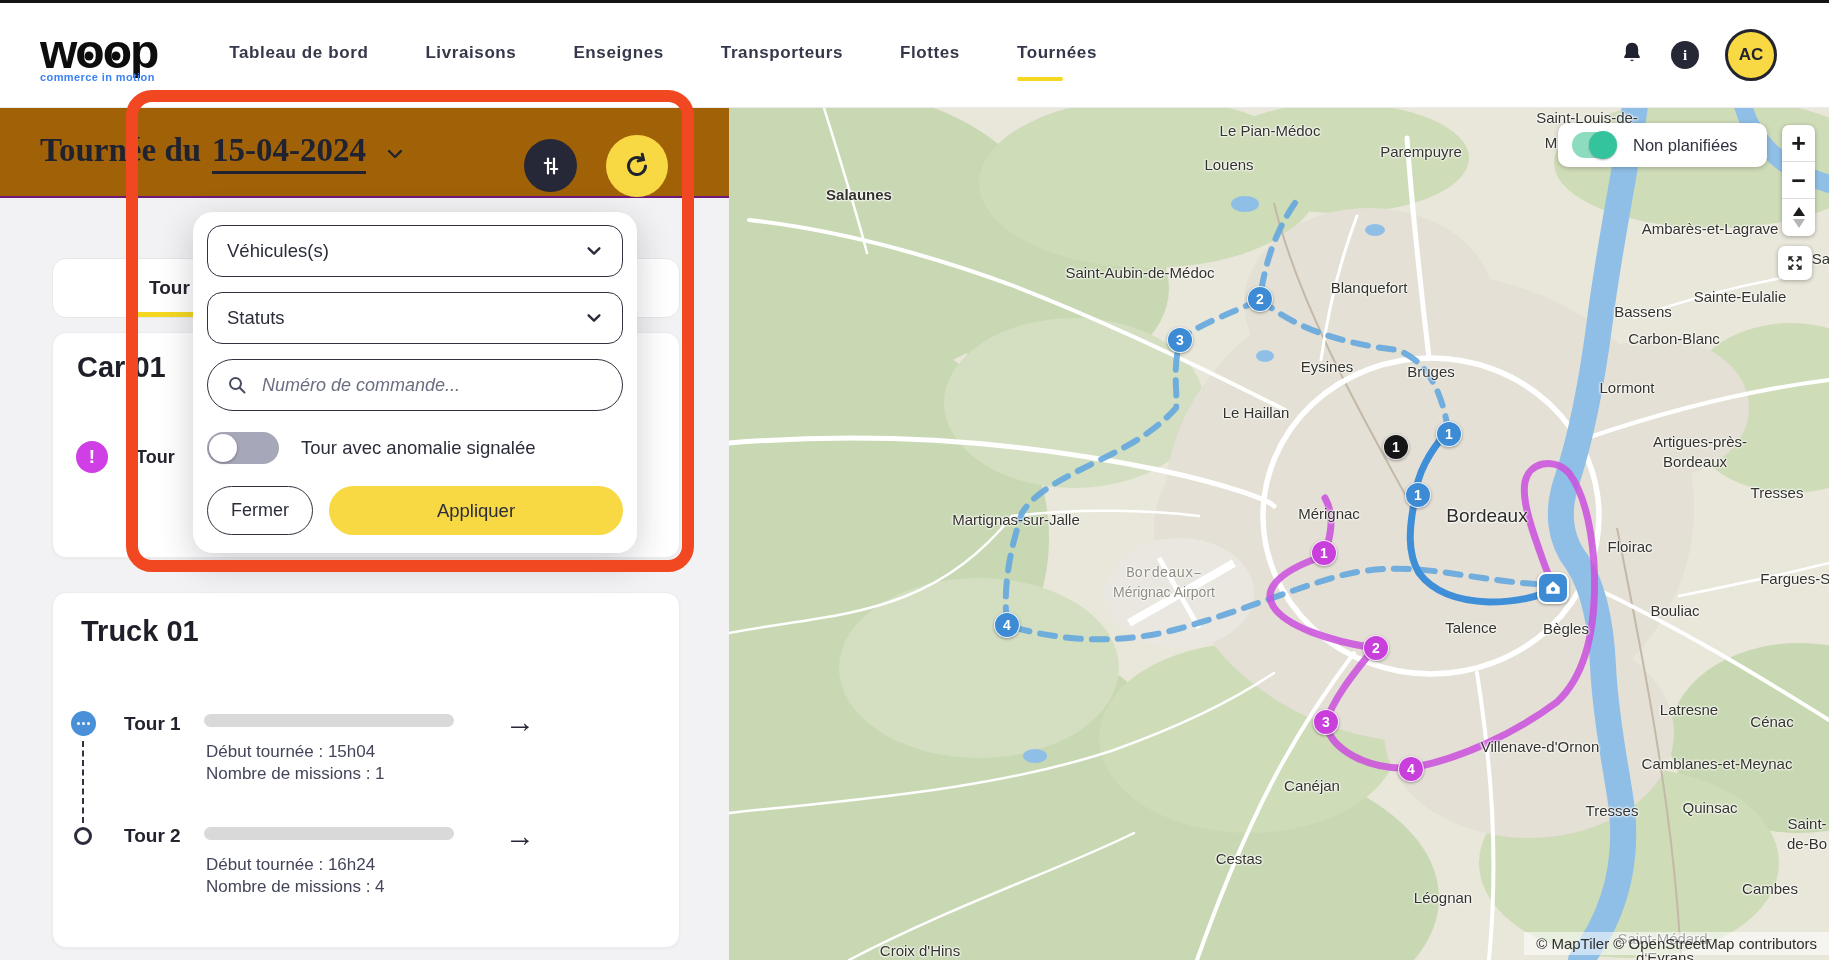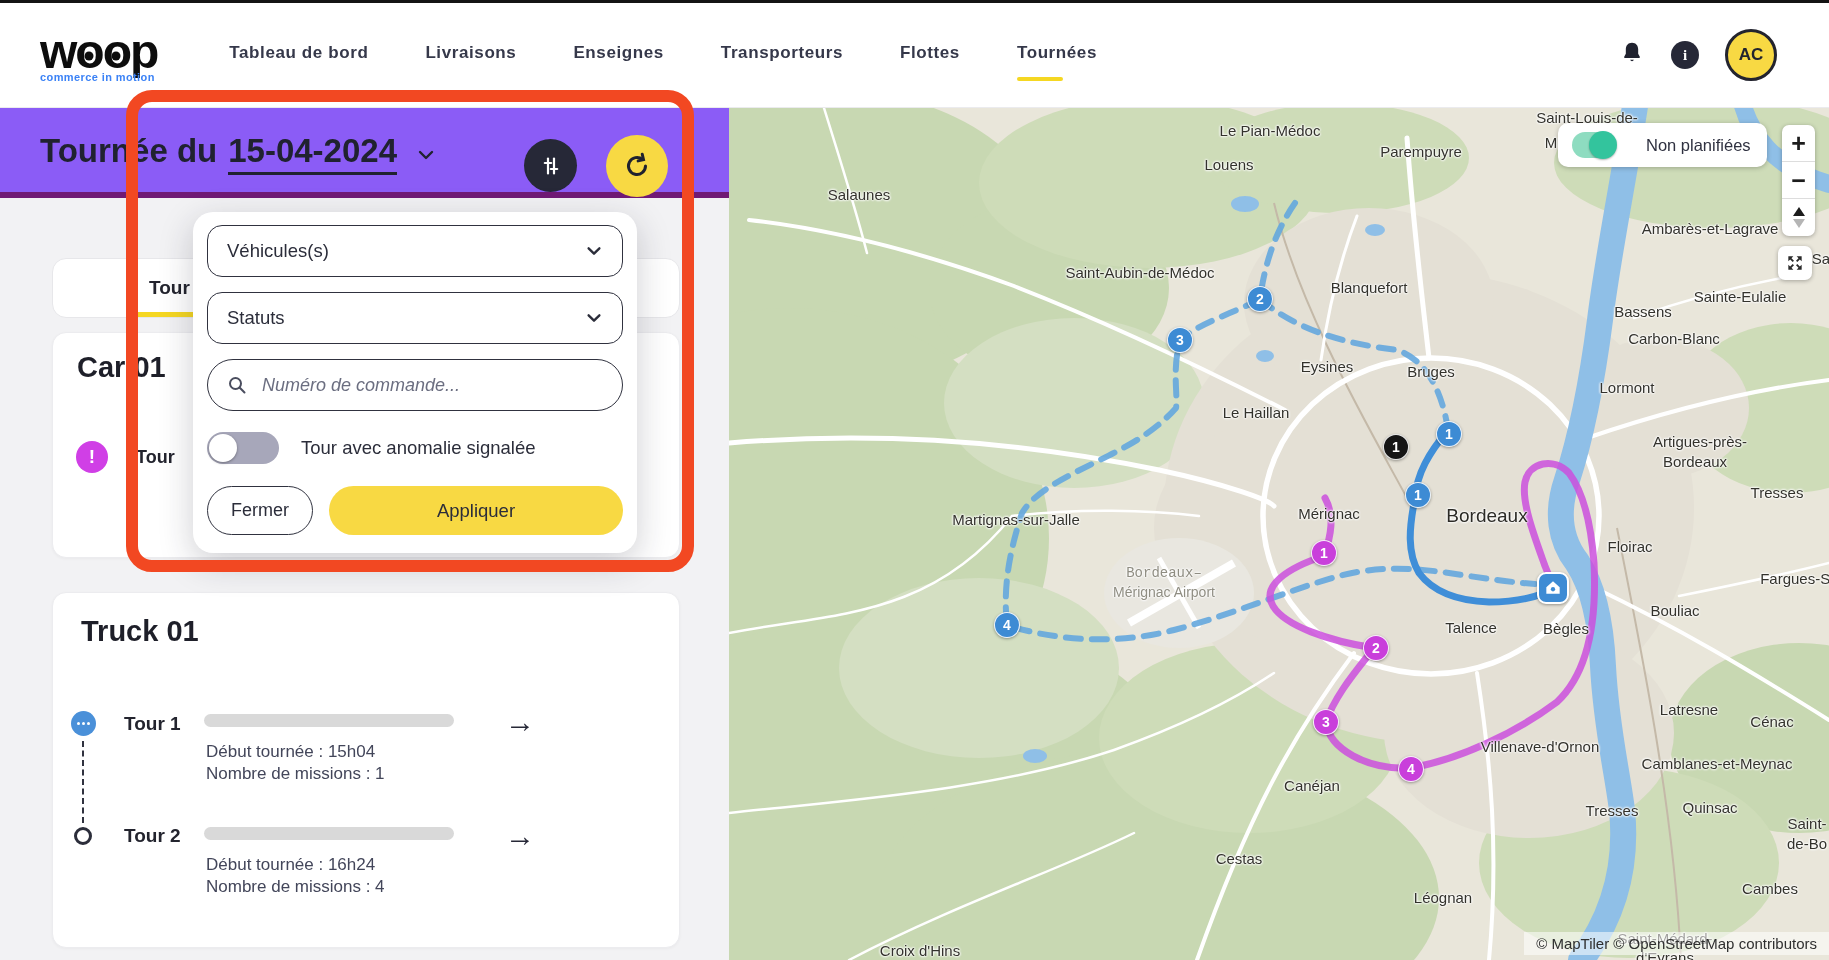--- a/index.html
+++ b/index.html
@@ -24,21 +24,21 @@
                           background:#f5d722;border-radius:2px;}
   .nav-right{margin-left:auto;margin-right:52px;display:flex;align-items:center;gap:26px;}
   .info-icon{width:28px;height:28px;border-radius:50%;background:#262837;color:#fff;
              display:flex;align-items:center;justify-content:center;
              font-size:15px;font-weight:800;font-family:"Liberation Serif",serif;}
   .avatar{width:52px;height:52px;border-radius:50%;background:#f8d943;border:3px solid #23242e;
           display:flex;align-items:center;justify-content:center;font-size:17px;font-weight:700;}
 
   
   .panel{position:absolute;top:108px;left:0;width:729px;height:852px;background:#f2f2f4;z-index:5;}
-  .panel-head{position:relative;height:90px;background:#8b5cf6;border-bottom:6px solid #701a75;}
+  .panel-head{position:relative;height:90px;background:#a16207;border-bottom:2px solid #701a75;font-family:Liberation Serif, serif;}
   .page-title{position:absolute;left:40px;top:24px;margin:0;font-size:33px;font-weight:700;
               color:#202230;display:flex;align-items:baseline;gap:11px;}
   .date-select{border-bottom:3px solid #202230;padding-bottom:2px;cursor:pointer;}
   .title-chevron{margin-left:8px;align-self:center;}
   .filter-btn{position:absolute;left:524px;top:31px;width:53px;height:53px;border-radius:50%;
               background:#262837;border:none;display:flex;align-items:center;justify-content:center;cursor:pointer;}
   .refresh-btn{position:absolute;left:606px;top:27px;width:62px;height:62px;border-radius:50%;
                background:#f8d943;border:none;display:flex;align-items:center;justify-content:center;cursor:pointer;}
 
   .tabs-box{position:absolute;left:52px;top:150px;width:628px;height:60px;background:#fff;
@@ -110,21 +110,21 @@
   .maplabel.muted{font-size:14px;color:#8f8d82;}
   .map-markers{position:absolute;inset:0;z-index:3;}
   .marker{position:absolute;width:26px;height:26px;border-radius:50%;transform:translate(-50%,-50%);
           color:#fff;font-size:14px;font-weight:700;display:flex;align-items:center;justify-content:center;
           border:1.5px solid rgba(255,255,255,.9);box-shadow:0 1px 3px rgba(0,0,0,.35);cursor:pointer;}
   .depot{position:absolute;width:32px;height:32px;border-radius:9px;background:#3d8bd4;border:2px solid #fff;
          transform:translate(-50%,-50%);display:flex;align-items:center;justify-content:center;
          box-shadow:0 1px 3px rgba(0,0,0,.35);cursor:pointer;}
 
   .unplanned{position:absolute;left:829px;top:15px;width:209px;height:44px;background:#fff;border-radius:10px;
-             box-shadow:0 1px 5px rgba(0,0,0,.25);display:flex;align-items:center;gap:30px;
+             box-shadow:0 1px 5px rgba(0,0,0,.25);display:flex;align-items:center;gap:17px;
              padding:0 14px;z-index:5;}
   .mini-toggle{position:relative;width:44px;height:26px;border-radius:13px;background:#8edcc0;cursor:pointer;flex:none;}
   .mini-toggle .knob{position:absolute;right:-1px;top:-1px;width:28px;height:28px;border-radius:50%;
                      background:#33c49d;box-shadow:0 1px 2px rgba(0,0,0,.3);}
   .unplanned-label{font-size:16.5px;color:#2f3140;}
 
   .zoomctl{position:absolute;left:1053px;top:17px;width:33px;background:#fff;border-radius:7px;
            box-shadow:0 1px 4px rgba(0,0,0,.3);z-index:5;overflow:hidden;}
   .zoomctl .cell{width:33px;height:37px;display:flex;align-items:center;justify-content:center;
                  border-bottom:1px solid #ddd;cursor:pointer;font-size:25px;font-weight:700;color:#1c1c1c;}
@@ -350,21 +350,21 @@
       <g fill="none" stroke-linecap="round" stroke-linejoin="round">
         <path d="M 566,95 C 545,125 535,160 531,191 C 505,205 470,215 451,232 C 443,262 449,287 447,300 C 425,325 395,340 371,352 C 330,372 305,385 293,405 C 280,445 274,480 278,517 C 330,534 392,536 445,522 C 505,506 560,482 610,468 C 660,455 700,462 740,468 C 772,473 792,475 806,476" stroke="#64a7de" stroke-width="6" stroke-dasharray="15 11" opacity="0.9"></path>
         <path d="M 531,191 C 565,220 610,235 668,242 C 700,253 714,288 719,322" stroke="#64a7de" stroke-width="6" stroke-dasharray="15 11" opacity="0.9"></path>
         <path d="M 719,322 C 700,345 688,365 686,390 C 680,420 678,445 690,465 C 705,485 730,493 760,494 C 790,494 812,488 823,481" stroke="#3f8ed8" stroke-width="7"></path>
         <path d="M 595,448 C 558,460 532,478 544,498 C 556,518 600,533 645,540 C 628,562 606,587 597,614 C 600,641 638,662 681,660 C 730,652 788,624 828,594 C 858,566 868,515 865,455 C 862,415 855,385 840,365 C 825,349 800,354 796,374 C 792,394 806,430 816,458 C 821,470 823,476 824,480" stroke="#cb4fdd" stroke-width="7" opacity="0.85"></path>
         <path d="M 595,448 C 602,428 606,408 596,390" stroke="#cb4fdd" stroke-width="7" opacity="0.85"></path>
       </g>
     </svg>
 
     <div class="map-labels">
-        <span class="maplabel" style="left: 130px; top: 86px;">Salaunes</span>
+        <span class="maplabel" style="left: 130px; top: 86px; font-weight: bold;">Salaunes</span>
         <span class="maplabel" style="left: 541px; top: 22px;">Le Pian-Médoc</span>
         <span class="maplabel" style="left: 500px; top: 56px;">Louens</span>
         <span class="maplabel" style="left: 692px; top: 43px;">Parempuyre</span>
         <span class="maplabel" style="left: 858px; top: 9px;">Saint-Louis-de-</span>
         <span class="maplabel" style="left: 822px; top: 34px;">M</span>
         <span class="maplabel" style="left: 981px; top: 120px;">Ambarès-et-Lagrave</span>
         <span class="maplabel" style="left: 411px; top: 164px;">Saint-Aubin-de-Médoc</span>
         <span class="maplabel" style="left: 640px; top: 179px;">Blanquefort</span>
         <span class="maplabel" style="left: 914px; top: 203px;">Bassens</span>
         <span class="maplabel" style="left: 1011px; top: 188px;">Sainte-Eulalie</span>

